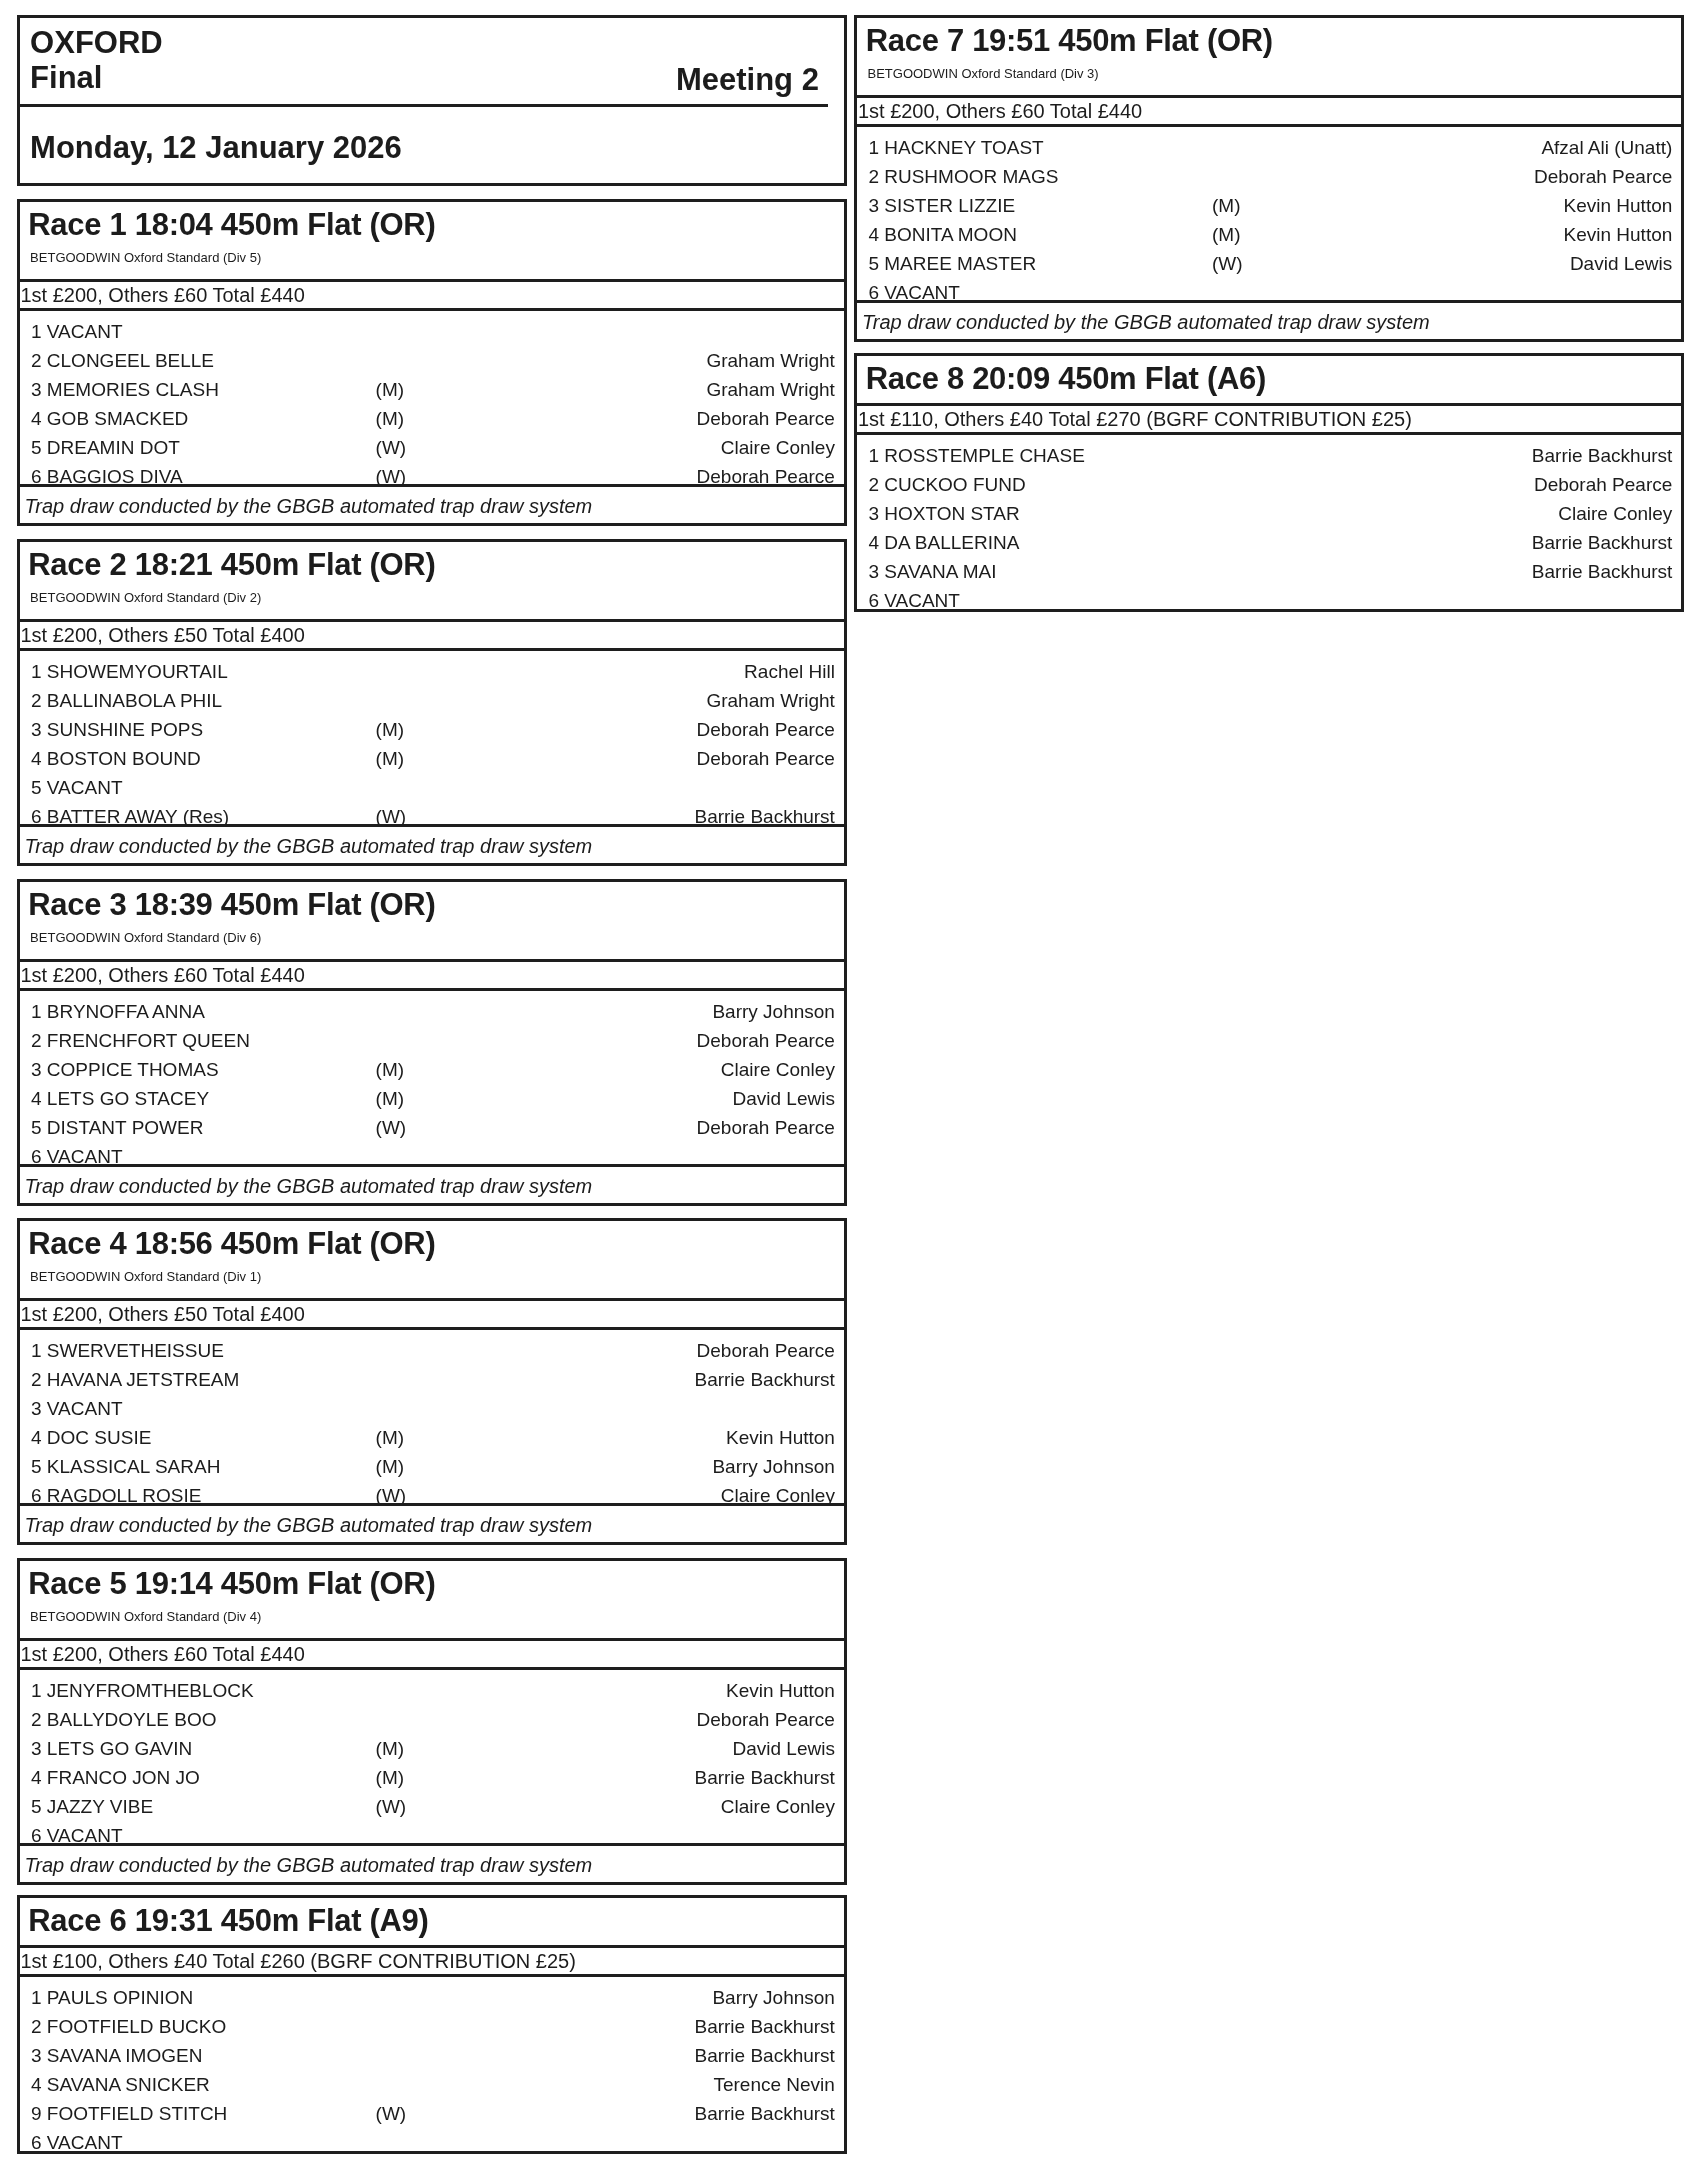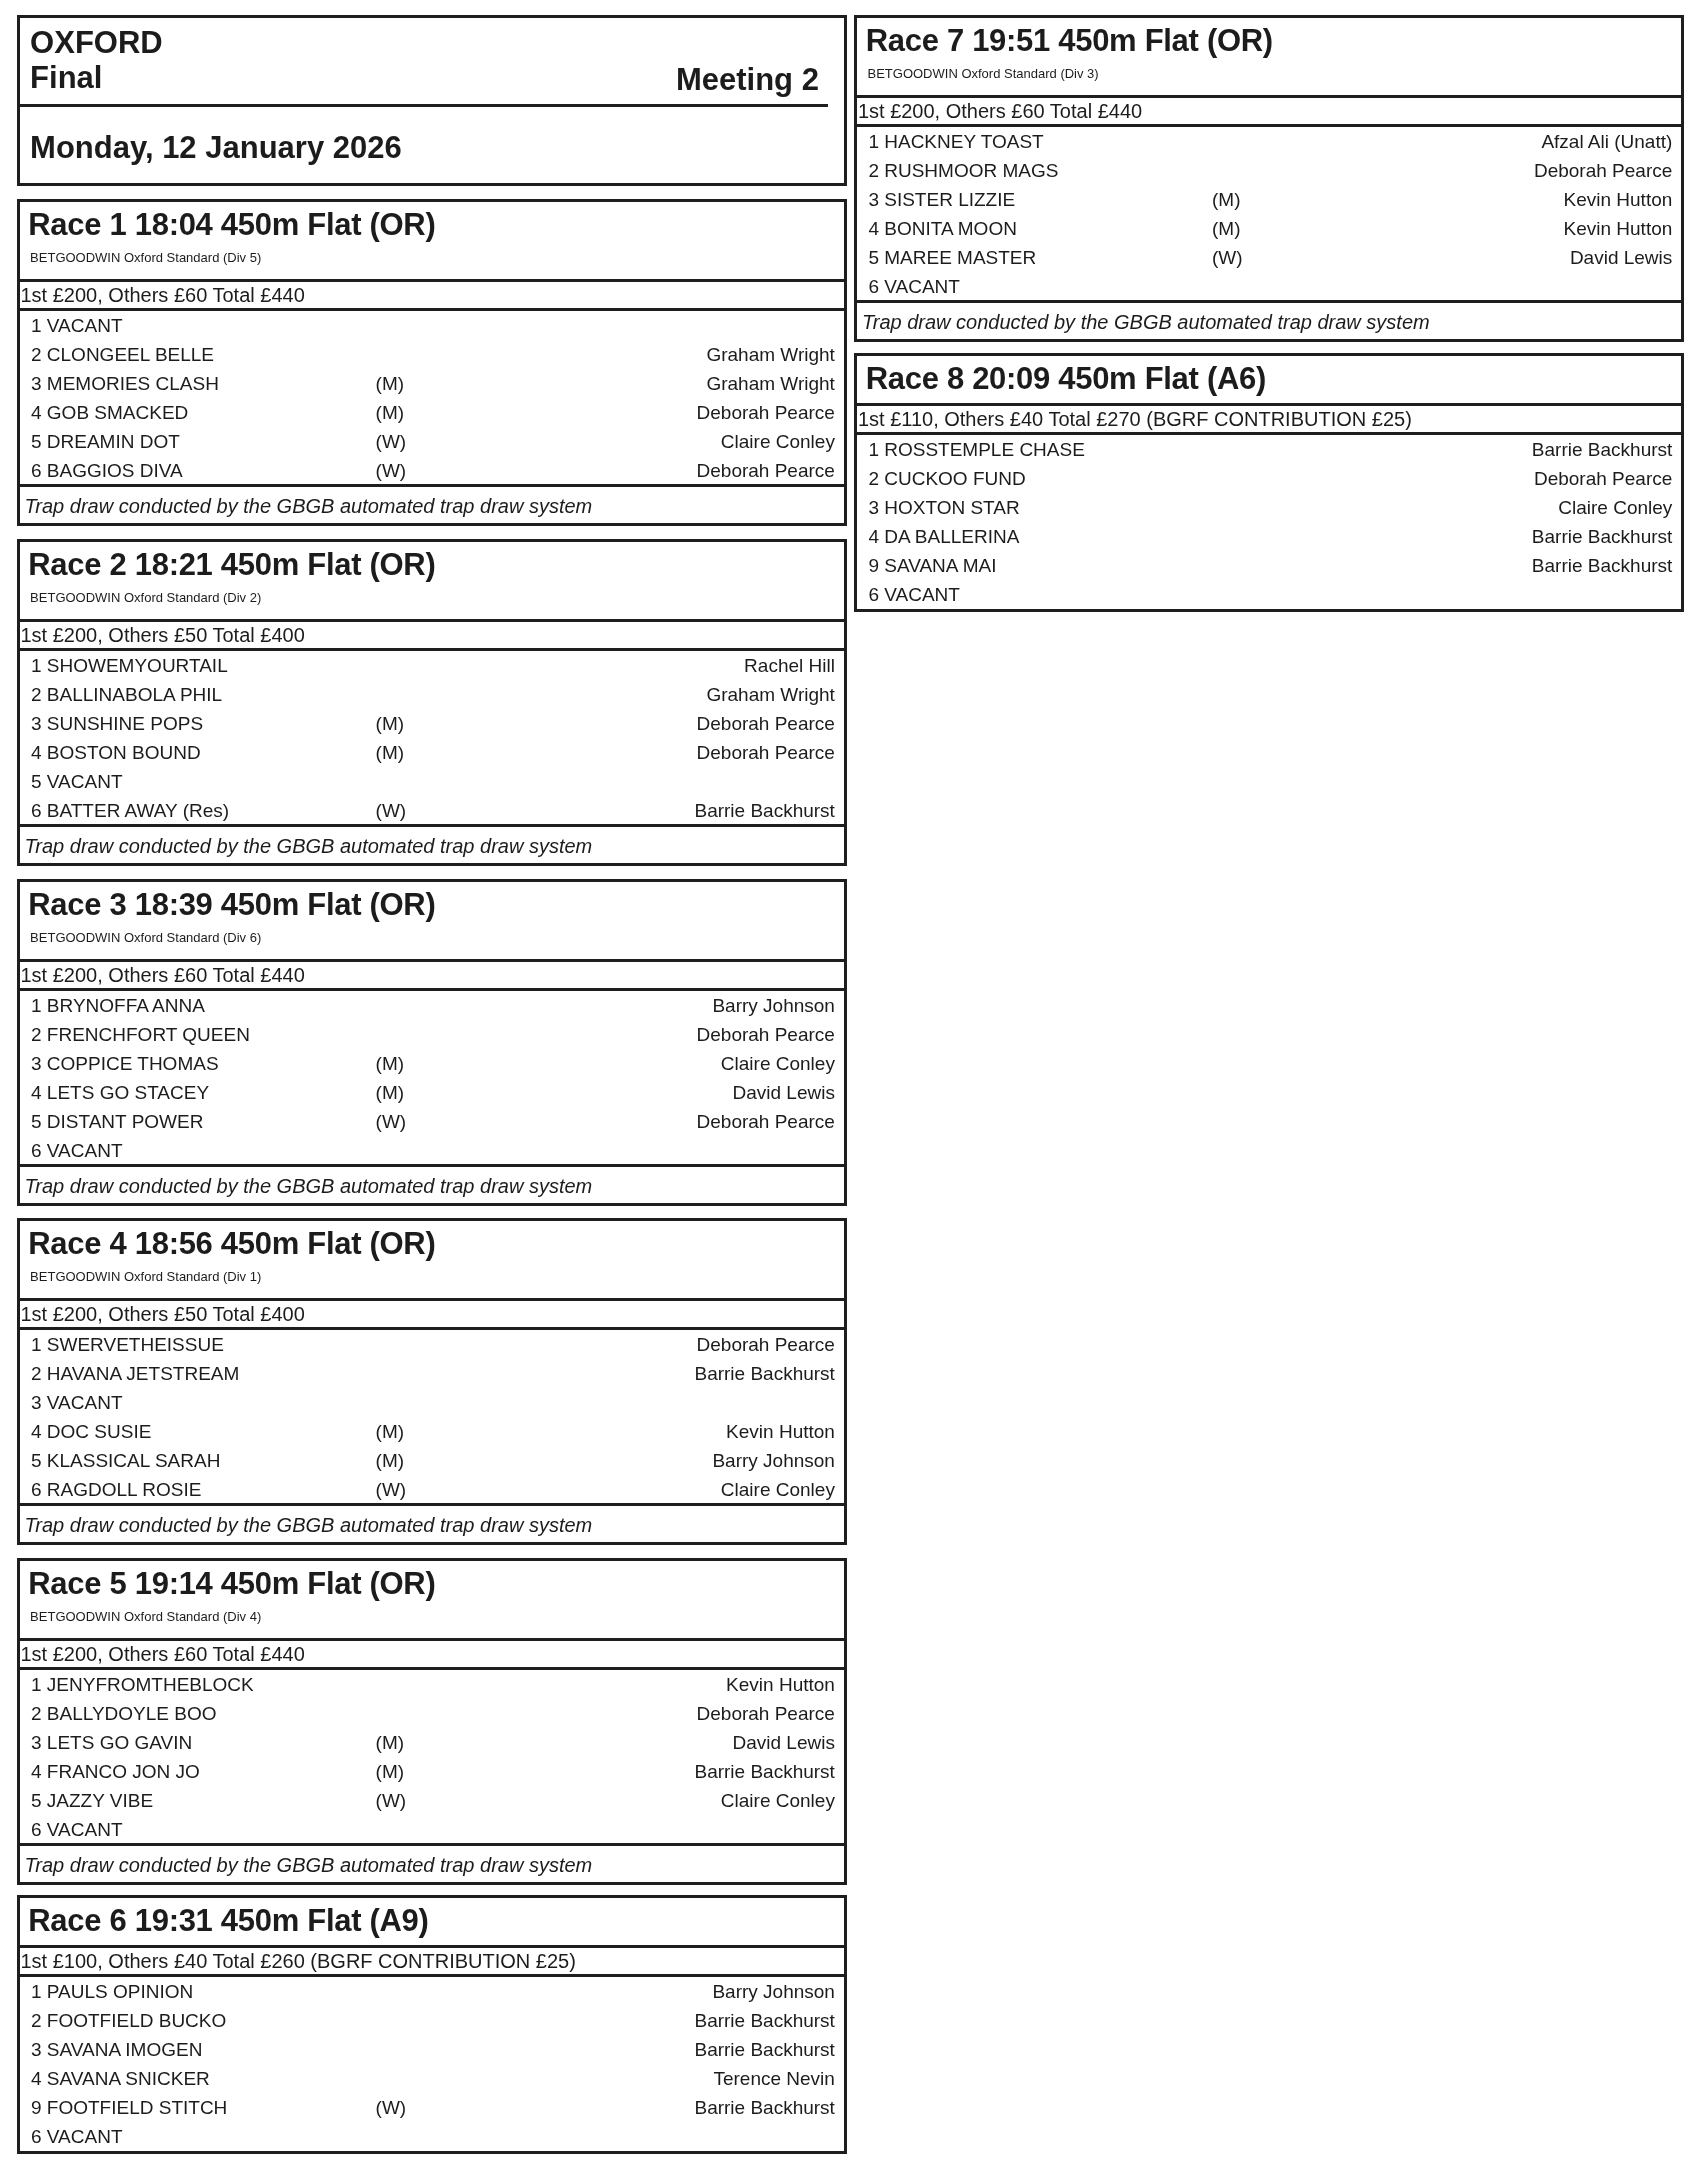--- a/index.html
+++ b/index.html
@@ -19,21 +19,21 @@
   .hdr .meeting { position: absolute; right: 8.7px; top: 44px; font-size: 31px; font-weight: bold; line-height: 35px; }
   .hdr .date { position: absolute; left: 10.5px; top: 112px; font-size: 31px; font-weight: bold; line-height: 35px; }
 
   
   .race .title-sec { position: relative; border-bottom: 3.5px solid #1e1e1e; box-sizing: border-box; }
   .race.has-sub .title-sec { height: 80px; }
   .race.no-sub .title-sec { height: 50px; }
   .race .title { position: absolute; left: 8.7px; top: 5.2px; font-size: 31px; font-weight: bold; line-height: 35px; letter-spacing: -0.3px; }
   .race .subtitle { position: absolute; left: 10.5px; top: 44px; font-size: 13px; line-height: 24.5px; }
   .race .prize { height: 29px; box-sizing: border-box; border-bottom: 3.5px solid #1e1e1e; font-size: 20px; line-height: 26px; padding-left: 0.9px; white-space: nowrap; }
-  .race .runners { position: relative; padding-top: 1px; box-sizing: border-box; }
+  .race .runners { position: relative; padding-top: 7px; box-sizing: border-box; }
   .race .runner { position: relative; height: 29px; font-size: 19px; line-height: 28px; }
   .race .runner .dog { position: absolute; left: 11.4px; white-space: nowrap; }
   .race .runner .mark { position: absolute; white-space: nowrap; }
   .col-left .runner .mark { left: 356px; }
   .col-right .runner .mark { left: 355px; }
   .race .runner .trainer { position: absolute; right: 8.7px; white-space: nowrap; }
   .race .footer { position: absolute; left: 0; right: 0; bottom: 0; height: 39px; border-top: 3.5px solid #1e1e1e; box-sizing: border-box; font-size: 20px; font-style: italic; line-height: 38px; padding-left: 5px; white-space: nowrap; }
 </style>
 </head>
 <body>
@@ -349,21 +349,21 @@
     <span class="dog">3 HOXTON STAR</span>
     <span class="mark"></span>
     <span class="trainer">Claire Conley</span>
   </div>
         <div class="runner">
     <span class="dog">4 DA BALLERINA</span>
     <span class="mark"></span>
     <span class="trainer">Barrie Backhurst</span>
   </div>
         <div class="runner">
-    <span class="dog">9 SAVANA MAI</span>
+    <span class="dog">3 SAVANA MAI</span>
     <span class="mark"></span>
     <span class="trainer">Barrie Backhurst</span>
   </div>
         <div class="runner">
     <span class="dog">6 VACANT</span>
     <span class="mark"></span>
     <span class="trainer"></span>
   </div>
       </div>
 

